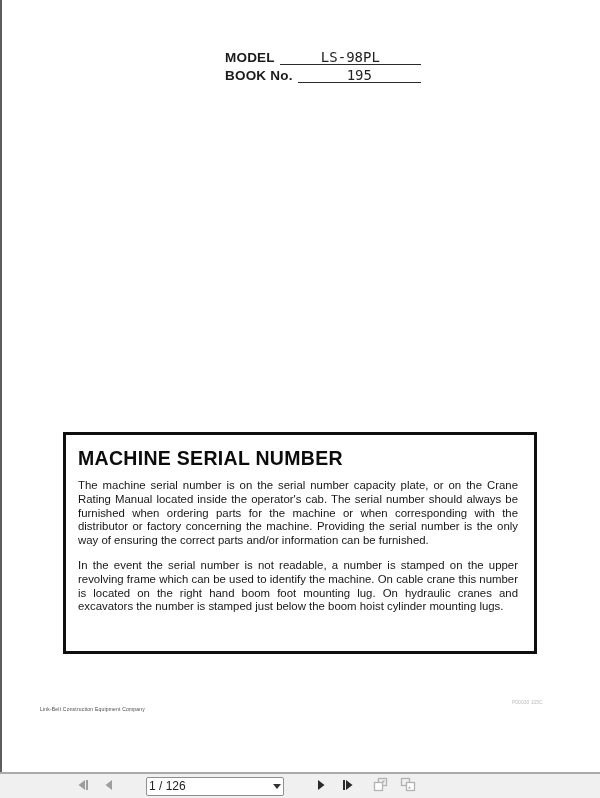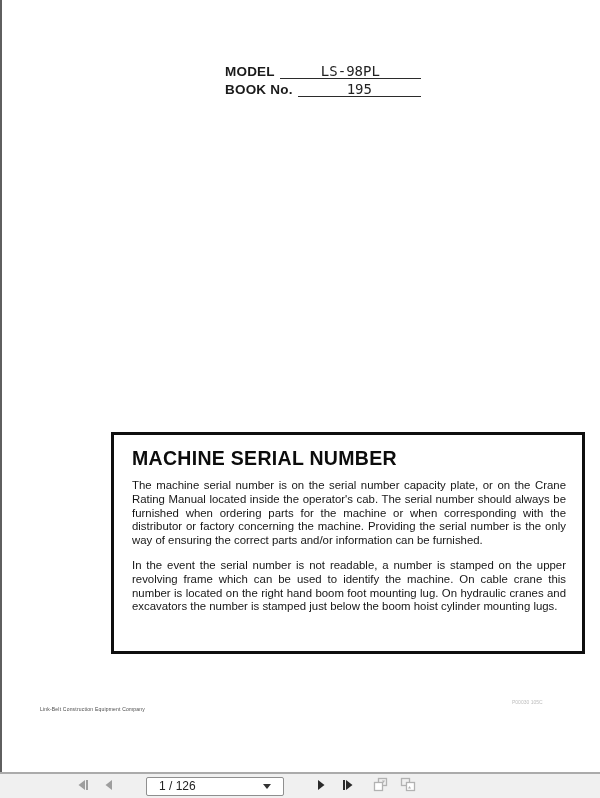--- a/index.html
+++ b/index.html
@@ -5,44 +5,44 @@
   html,body{margin:0;padding:0;}
   body{
     width:600px;height:798px;overflow:hidden;background:#ffffff;
     font-family:"Liberation Sans",sans-serif;position:relative;
   }
   .viewport{position:absolute;inset:0;}
   .page-area{position:absolute;left:0;top:0;width:600px;height:772px;background:#ffffff;}
   .window-edge{position:absolute;left:0;top:0;width:2px;height:772px;background:#5f5f5f;}
 
   
-  .form-block{position:absolute;left:225px;top:62px;width:196px;color:#1b1b1b;}
+  .form-block{position:absolute;left:225px;top:48px;width:196px;color:#1b1b1b;}
   .form-row{display:flex;align-items:flex-end;height:17px;margin-bottom:1px;}
   .form-label{font-size:13.5px;font-weight:bold;white-space:nowrap;margin-right:5px;letter-spacing:.2px;}
   .form-line{flex:1;border-bottom:1.6px solid #2b2b2b;text-align:center;
     font-family:"DejaVu Sans Mono",monospace;font-size:14px;height:13px;line-height:12px;color:#222;}
 
   
   .serial-box{position:absolute;left:63px;top:432px;width:474px;height:222px;
-    border:3px solid #0f0f0f;box-sizing:border-box;padding:9px 16px 0 18px;background:#fff;margin-left:48px;}
+    border:3px solid #0f0f0f;box-sizing:border-box;padding:9px 16px 0 12px;background:#fff;}
   .serial-title{font-size:19.5px;font-weight:bold;color:#0c0c0c;margin:3px 0 9px 0;letter-spacing:.3px;}
   .serial-par{font-size:11.4px;font-weight:normal;line-height:13.8px;text-align:justify;
     color:#161616;margin:0 0 11px 0;}
 
   .footer-left{position:absolute;left:40px;top:706px;font-size:5px;color:#4a4a4a;letter-spacing:.2px;}
   .footer-right{position:absolute;left:512px;top:699px;font-size:5px;color:#bdbdbd;}
 
   
   .toolbar{position:absolute;left:0;top:772px;width:600px;height:26px;background:#f0f0f0;
     border-top:2px solid #ababab;box-sizing:border-box;display:flex;align-items:center;
     justify-content:center;gap:7px;padding-right:110px;}
   .tb-btn{background:transparent;border:none;width:20px;height:20px;display:flex;
     align-items:center;justify-content:center;padding:0;cursor:pointer;}
   .page-box{width:138px;height:19px;background:#ffffff;border:1px solid #8f8f8f;border-radius:2px;
-    display:flex;align-items:center;padding:0 12px;box-sizing:border-box;margin:0 20px;}
+    display:flex;align-items:center;padding:0 2px;box-sizing:border-box;margin:0 20px;}
   .page-box input{border:none;outline:none;flex:1;font-size:12px;background:transparent;
     padding:0;color:#222;font-family:"Liberation Sans",sans-serif;width:100%;}
   .caret{width:0;height:0;border-left:4px solid transparent;border-right:4px solid transparent;
     border-top:5px solid #333;margin-left:2px;}
 </style>
 </head>
 <body>
 
 <div class="viewport">
 

